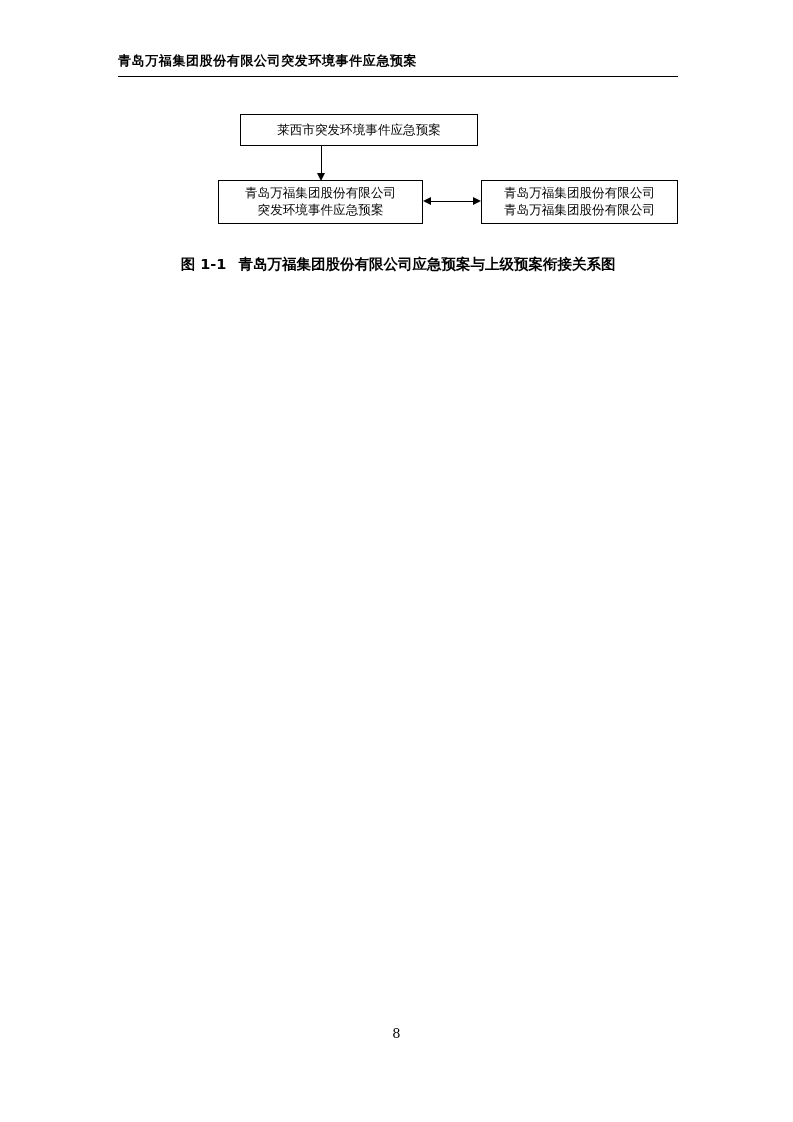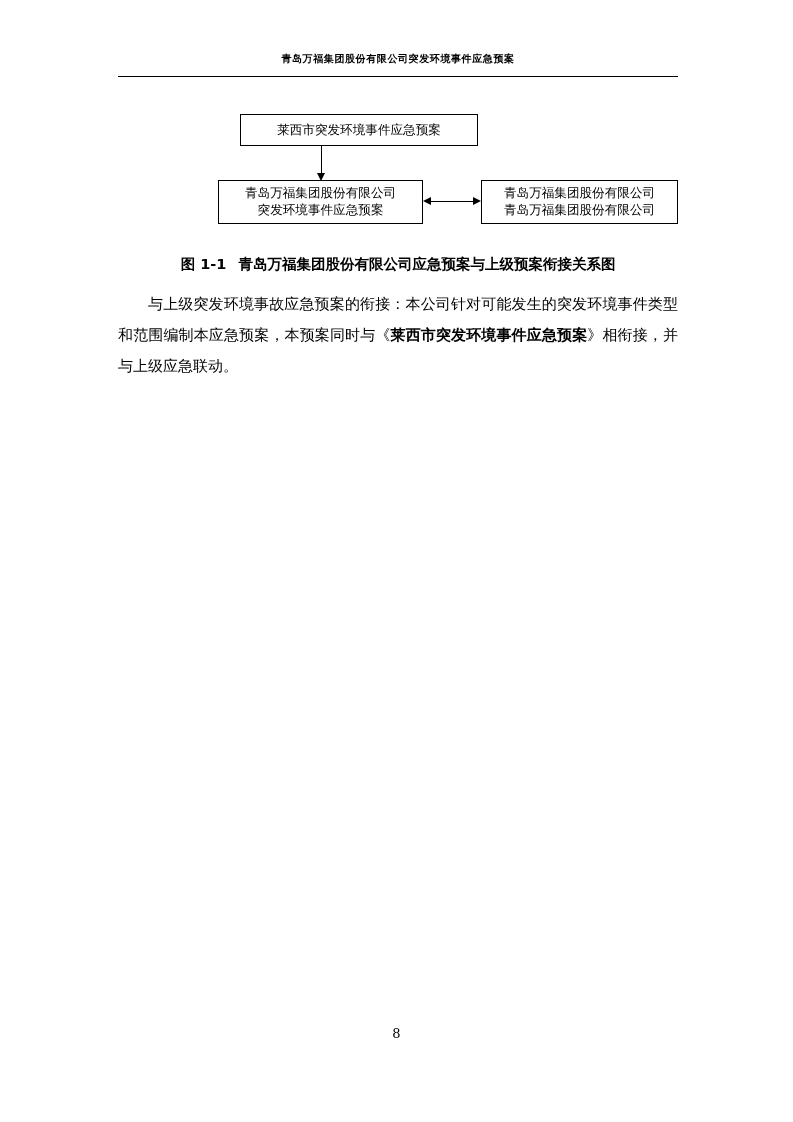--- a/index.html
+++ b/index.html
@@ -22,24 +22,23 @@
     width: 793px;
     height: 1122px;
   }
 
   
   .header {
     position: absolute;
     left: 118px;
     top: 52px;
     width: 560px;
-    text-align: center;
     font-family: "DejaVu Sans", "Liberation Sans", sans-serif;
     font-weight: bold;
-    font-size: 10px;
+    font-size: 13px;
     letter-spacing: 0.6px;
     color: #000;
   }
   .header-rule {
     position: absolute;
     left: 118px;
     top: 76px;
     width: 560px;
     height: 0;
     border-top: 1px solid #000;
@@ -209,19 +208,16 @@
         <span class="line2">青岛万福集团股份有限公司</span>
       </span>
     </div>
 
   </div>
 
   <div class="fig-caption">
     <span class="num">图 1-1</span><span>青岛万福集团股份有限公司应急预案与上级预案衔接关系图</span>
   </div>
 
-  <div class="body-text">
-    <span>与上级突发环境事故应急预案的衔接：本公司针对可能发生的突发环境事件类型和范围编制本应急预案，本预案同时与《</span><b>莱西市突发环境事件应急预案</b><span>》相衔接，并与上级应急联动。</span>
-  </div>
 
   <div class="page-number">8</div>
 
 </div>
 
 </body></html>

